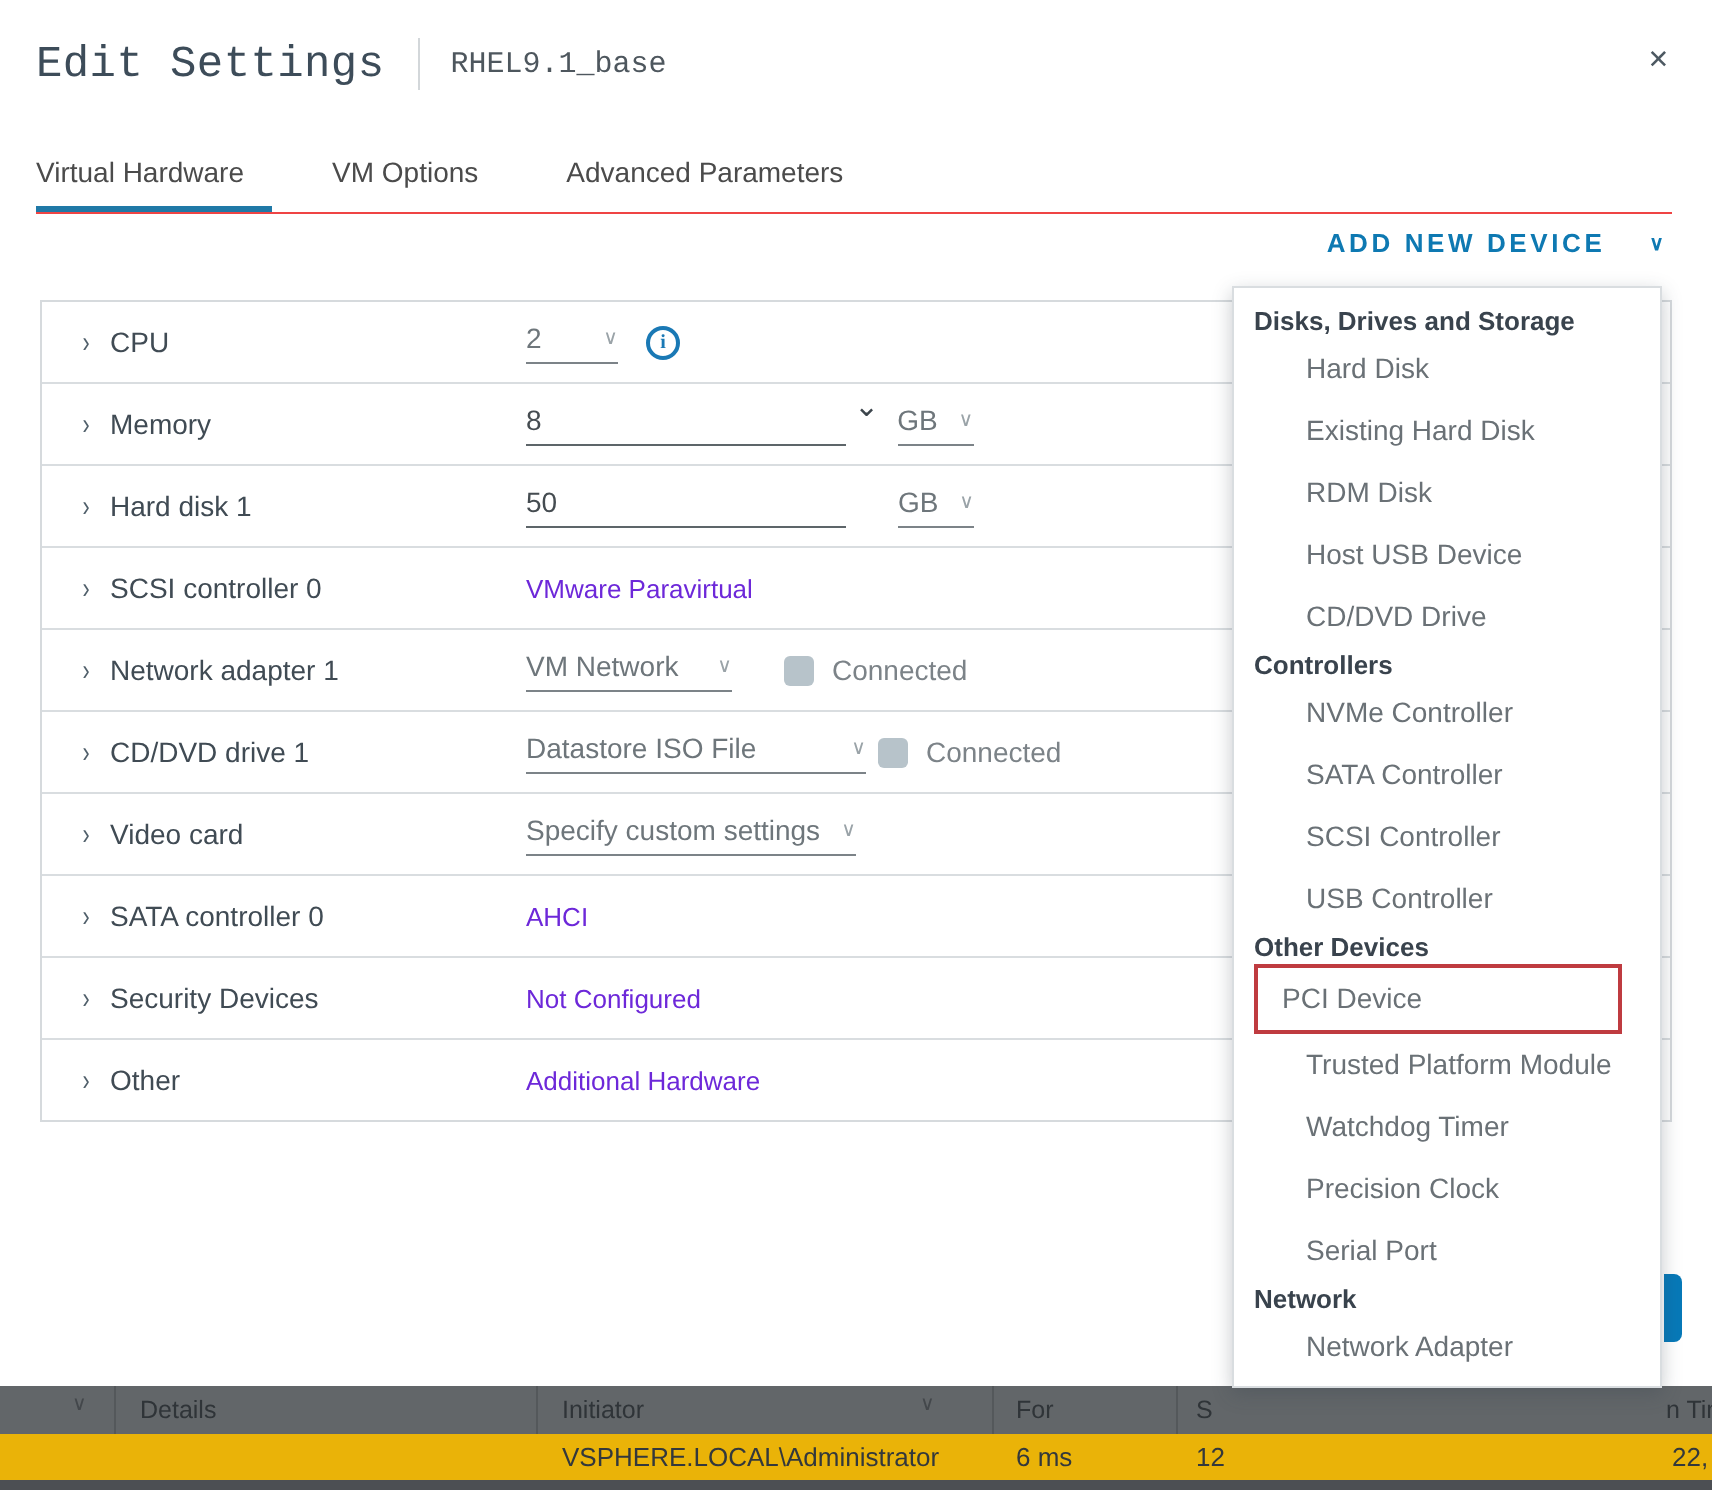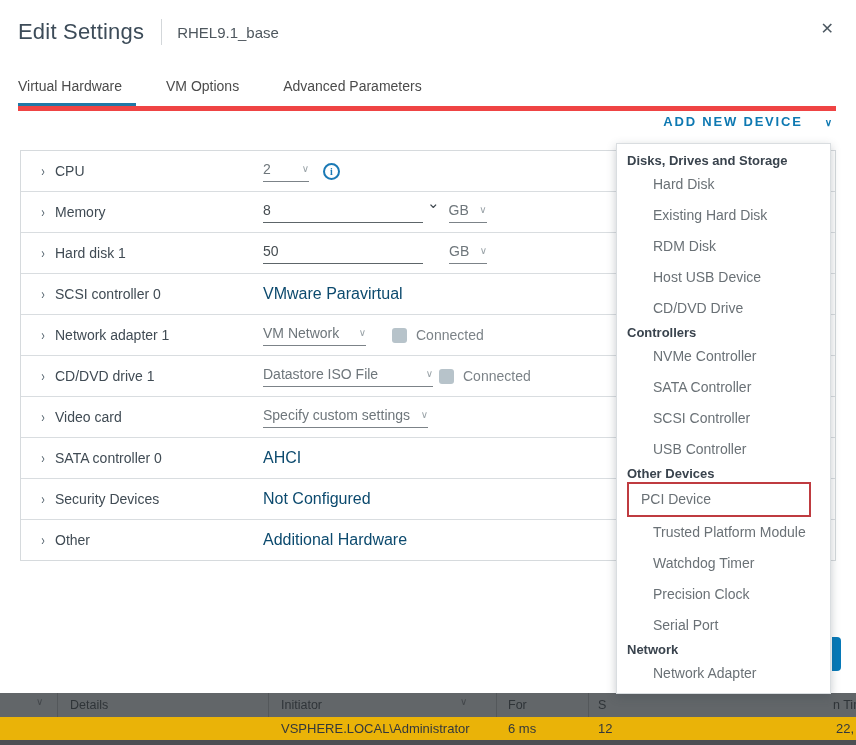--- a/index.html
+++ b/index.html
@@ -13,43 +13,43 @@
   .bg-header{position:absolute;left:0;top:0;width:100%;height:24px;background:#626669;}
   .bg-sep{position:absolute;top:0;width:1px;height:24px;background:#54585b;}
   .bg-cell{position:absolute;top:5px;font-size:12.5px;color:#2f3438;white-space:nowrap;}
   .bg-caret{position:absolute;top:3px;font-size:10px;color:#43474b;}
   .bg-rowband{position:absolute;left:0;top:24px;width:100%;height:23px;background:#eab308;}
   .bg-rcell{position:absolute;top:4px;font-size:13px;color:#33383c;white-space:nowrap;}
   .bg-strip{position:absolute;left:0;top:47px;width:100%;height:5px;background:#4c4f53;}
 
   
   .dialog{position:absolute;left:0;top:0;width:856px;height:693px;background:#fff;z-index:1;}
-  .dlg-header{position:absolute;left:18px;top:14px;right:18px;height:36px;display:flex;align-items:center;}
+  .dlg-header{position:absolute;left:18px;top:14px;right:18px;height:36px;display:flex;align-items:center;font-family:Liberation Mono, monospace;}
   .dlg-title{font-size:22px;color:#3d4c59;letter-spacing:.2px;}
   .dlg-divider{width:1px;height:26px;background:#d3d7da;margin:0 15px 0 17px;}
   .vm-name{font-size:15px;color:#4e575e;}
   .close-btn{position:absolute;right:2px;top:3px;font-size:16px;color:#4d5962;cursor:pointer;padding:2px;}
 
-  .tabs{position:absolute;left:18px;top:72px;width:818px;display:flex;gap:30px;border-bottom:5px solid #ef4444;}
+  .tabs{position:absolute;left:18px;top:72px;width:818px;display:flex;gap:30px;border-bottom:1px solid #ef4444;}
   .tab{font-size:14px;color:#4b4b4b;padding:6px 14px 9px 0;border-bottom:3px solid transparent;cursor:pointer;}
   .tab.active{border-bottom-color:#1f79a7;}
 
   .add-device{position:absolute;top:114px;right:24px;color:#0e79b2;font-size:13px;font-weight:600;
     letter-spacing:1.8px;cursor:pointer;display:flex;align-items:center;gap:22px;}
   .add-device .dd-caret{font-size:10px;letter-spacing:0;margin-top:1px;}
 
   
   .hw-table{position:absolute;left:20px;top:150px;width:816px;border:1px solid #d6dadd;box-sizing:border-box;background:#fff;}
   .hw-row{display:flex;align-items:center;height:40px;background:#fff;}
   .hw-row + .hw-row{border-top:1px solid #d9dde0;}
   .hw-left{width:242px;min-width:242px;display:flex;align-items:center;padding-left:20px;box-sizing:border-box;}
   .row-chevron{color:#51606b;font-size:12px;margin-right:10px;transform:scale(.9,1.25);display:inline-block;}
   .hw-label{font-size:14px;color:#404b54;}
   .hw-ctrl{display:flex;align-items:center;flex:1;}
-  .static{font-size:16px;color:#0c4a6e;}
+  .static{font-size:13px;color:#6d28d9;}
   .sel{display:inline-flex;align-items:center;justify-content:space-between;
        border-bottom:1px solid #7c8артefact;border-bottom:1px solid #7c8388;padding-bottom:4px;
        color:#6e767b;font-size:14px;cursor:pointer;}
   .sel .caret{color:#9aa3a8;font-size:10px;margin-left:6px;}
   .sel-cpu{width:46px;}
   .unit-sel{width:38px;}
   .input-line{display:inline-block;width:160px;border-bottom:1px solid #5d6569;color:#454c51;
        font-size:14px;padding-bottom:4px;cursor:text;}
   .big-caret{font-size:15px;color:#3c454c;margin-left:4px;position:relative;top:-9px;cursor:pointer;}
   .hd-unit{margin-left:26px;}

